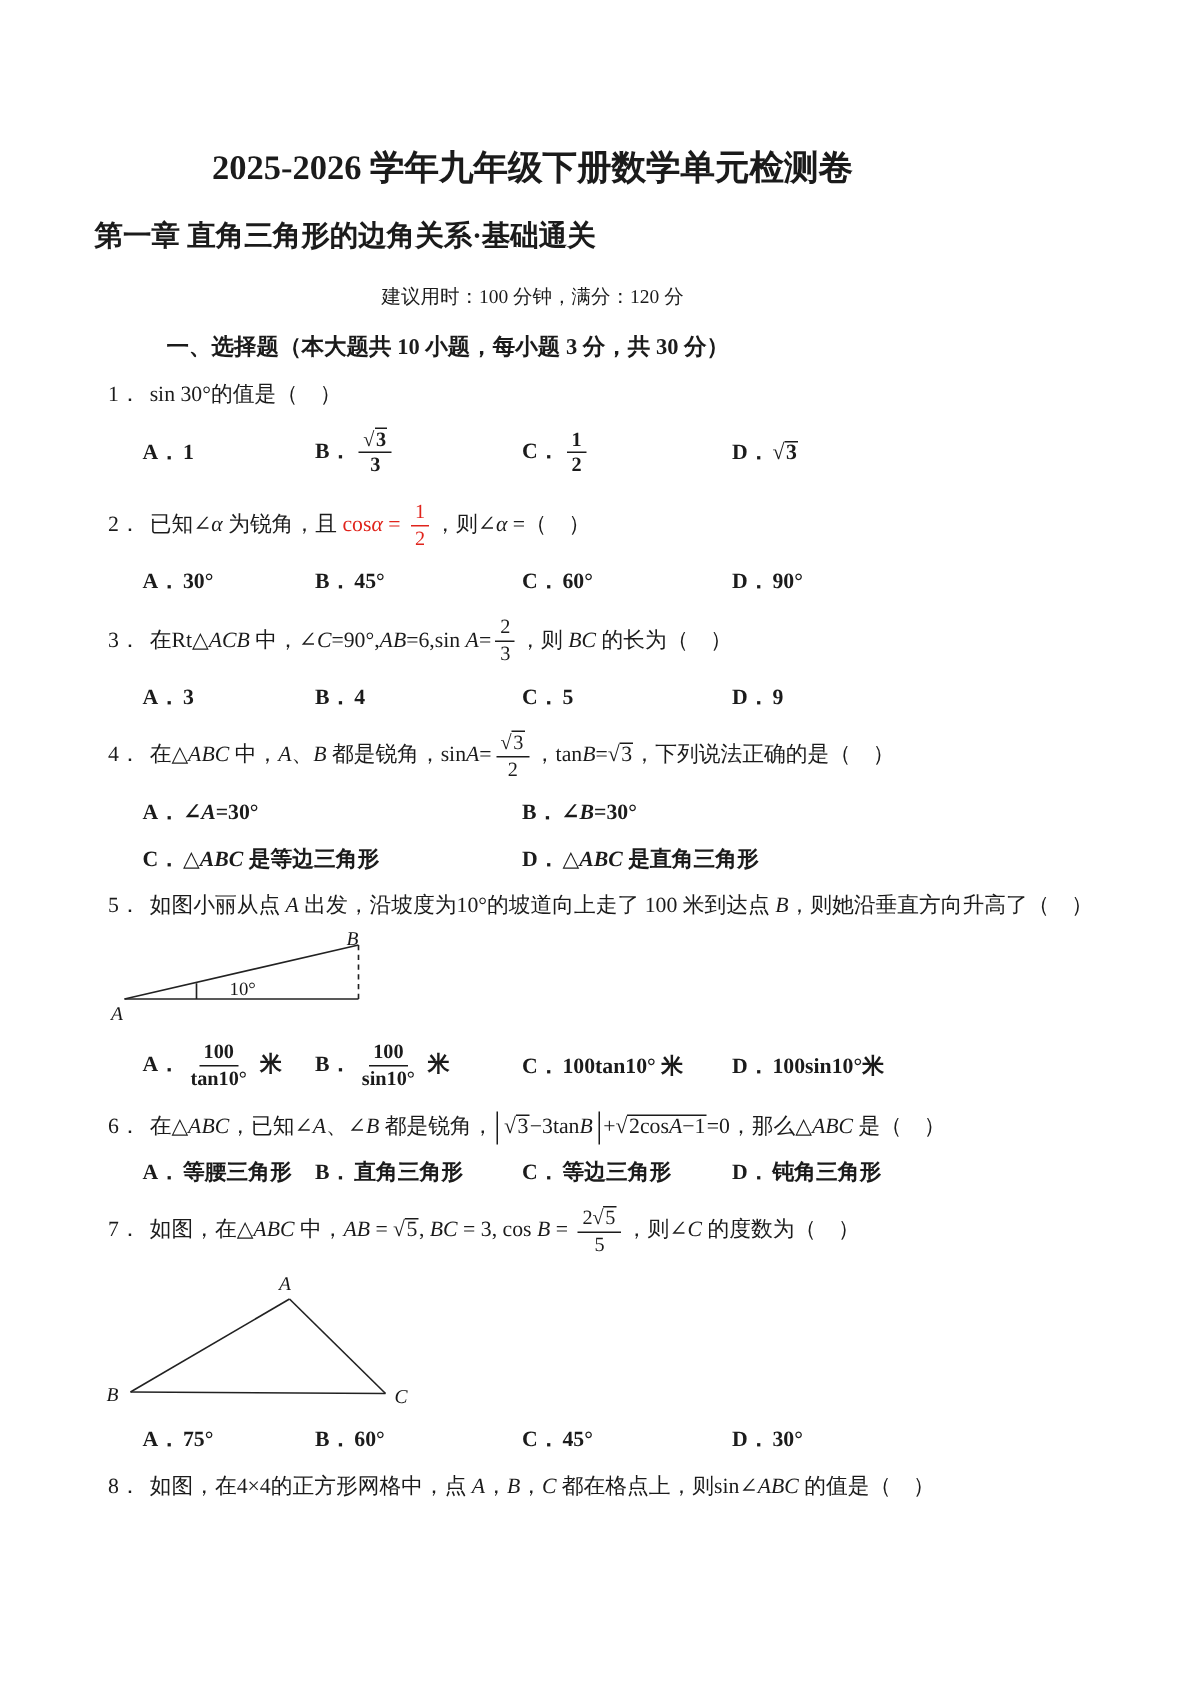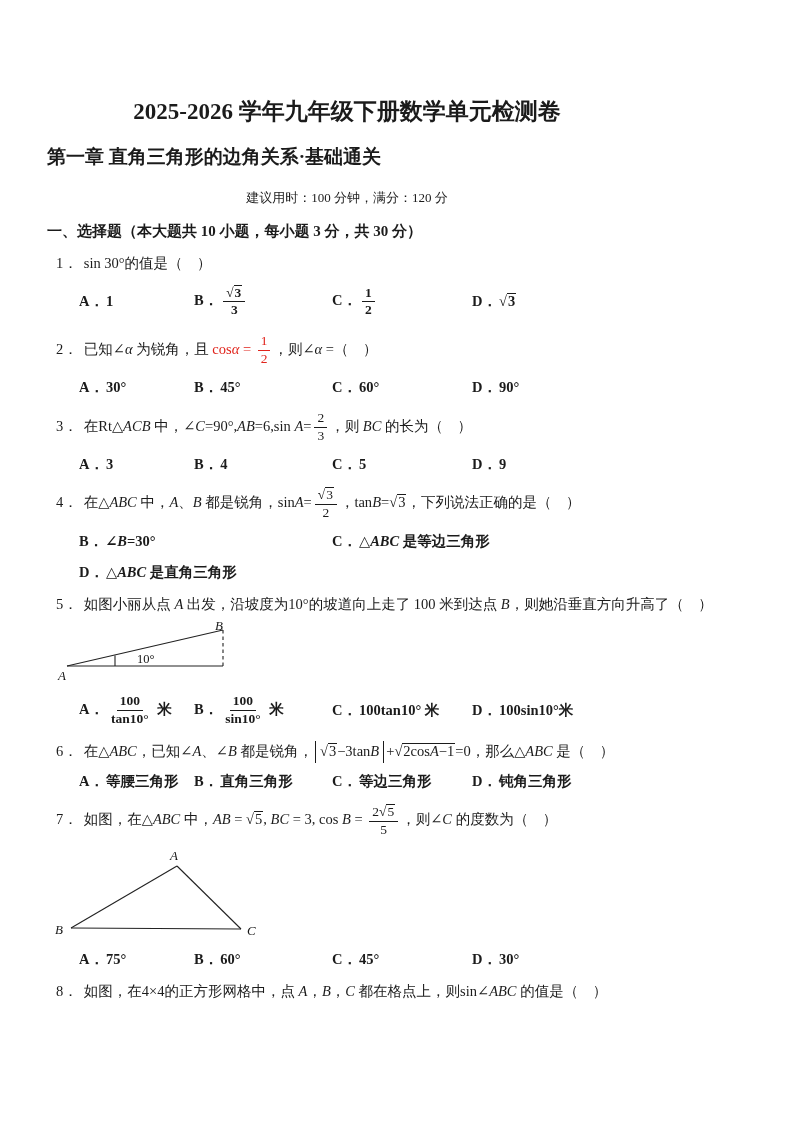--- a/index.html
+++ b/index.html
@@ -1,26 +1,26 @@
 <!DOCTYPE html>
 <html style="--red: #e0241c; --ink: #1b1b1b;"><head>
 <meta charset="utf-8">
 <style>
   :root { --red:#e0241c; --ink:#1b1b1b; }
   * { margin:0; padding:0; box-sizing:border-box; }
   html,body { background:#ffffff; }
   body { width:793px; height:1122px; overflow:hidden;
          font-family:"Liberation Serif","DejaVu Serif",serif;
          color:var(--ink); font-size:14.5px; }
-  .page { width:705px; height:1122px; padding:98px 58px 0 47px; }
+  .page { width:705px; height:1122px; padding:98px 58px 0 63px; }
 
   .title    { text-align:center; font-weight:bold; font-size:23px; line-height:1.25; }
   .subtitle { text-align:left; font-weight:bold; font-size:19px; margin-top:17px; }
   .meta     { text-align:center; font-size:13px; margin-top:19px; }
-  .section  { font-weight:bold; font-size:15px; margin-top:15px; }
+  .section  { font-weight:bold; font-size:15px; margin-top:15px;margin-left:48px; }
 
   .q { margin-top:12px; }
   .stem { margin-left:9px; line-height:1.5; white-space:nowrap; }
   .qno { margin-right:6px; }
 
   .opts { display:grid; grid-template-columns:115px 138px 140px 1fr;
           margin-left:32px; margin-top:9px; align-items:center;font-weight:bold; }
   .opts.two { grid-template-columns:253px 1fr; row-gap:12px; }
   .opt { white-space:nowrap; }
   .lab { margin-right:2px; }
@@ -97,20 +97,21 @@
       <span class="opt"><span class="lab">D．</span><span class="rich">9</span></span>
     </div>
   </div>
 
   <div class="q">
     <div class="stem"><span class="qno">4．</span><span class="rich">在△<i class="v">ABC</i> 中，<i class="v">A</i>、<i class="v">B</i> 都是锐角，sin<i class="v">A</i>=<span class="frac">
             <span class="fn"><span class="sq"><span>√</span><span class="ov">3</span></span></span>
             <span class="fd">2</span>
           </span>，tan<i class="v">B</i>=<span class="sq"><span>√</span><span class="ov">3</span></span>，下列说法正确的是（　）</span></div>
     <div class="opts two">
+      <span class="opt"><span class="lab">A．</span><span class="rich">∠<i class="v">A</i>=30°</span></span>
       <span class="opt"><span class="lab">B．</span><span class="rich">∠<i class="v">B</i>=30°</span></span>
       <span class="opt"><span class="lab">C．</span><span class="rich">△<i class="v">ABC</i> 是等边三角形</span></span>
       <span class="opt"><span class="lab">D．</span><span class="rich">△<i class="v">ABC</i> 是直角三角形</span></span>
     </div>
   </div>
 
   <div class="q">
     <div class="stem"><span class="qno">5．</span><span class="rich">如图小丽从点 <i class="v">A</i> 出发，沿坡度为10°的坡道向上走了 100 米到达点 <i class="v">B</i>，则她沿垂直方向升高了（　）</span></div>
     <svg class="fig" width="180" height="62" viewBox="0 0 180 62">
       <line x1="14" y1="45" x2="170" y2="45"></line>

